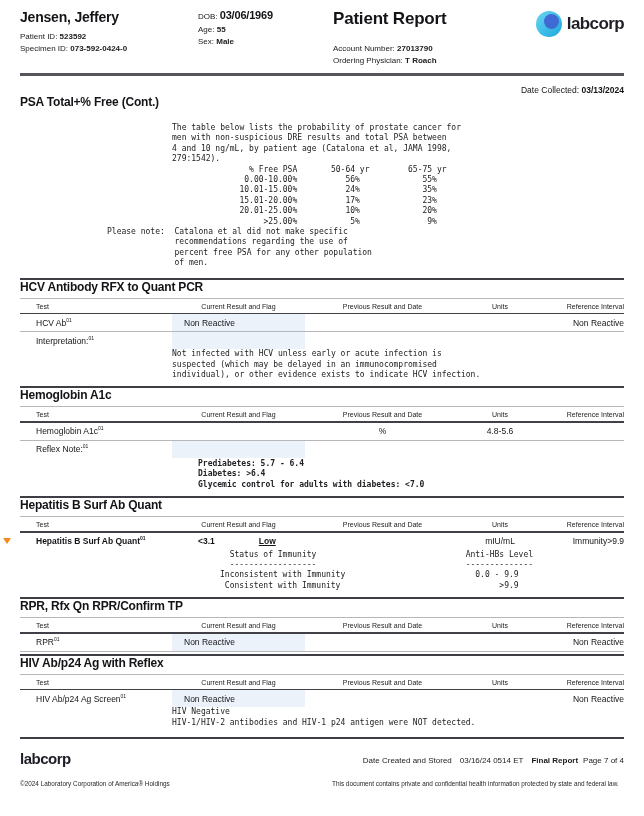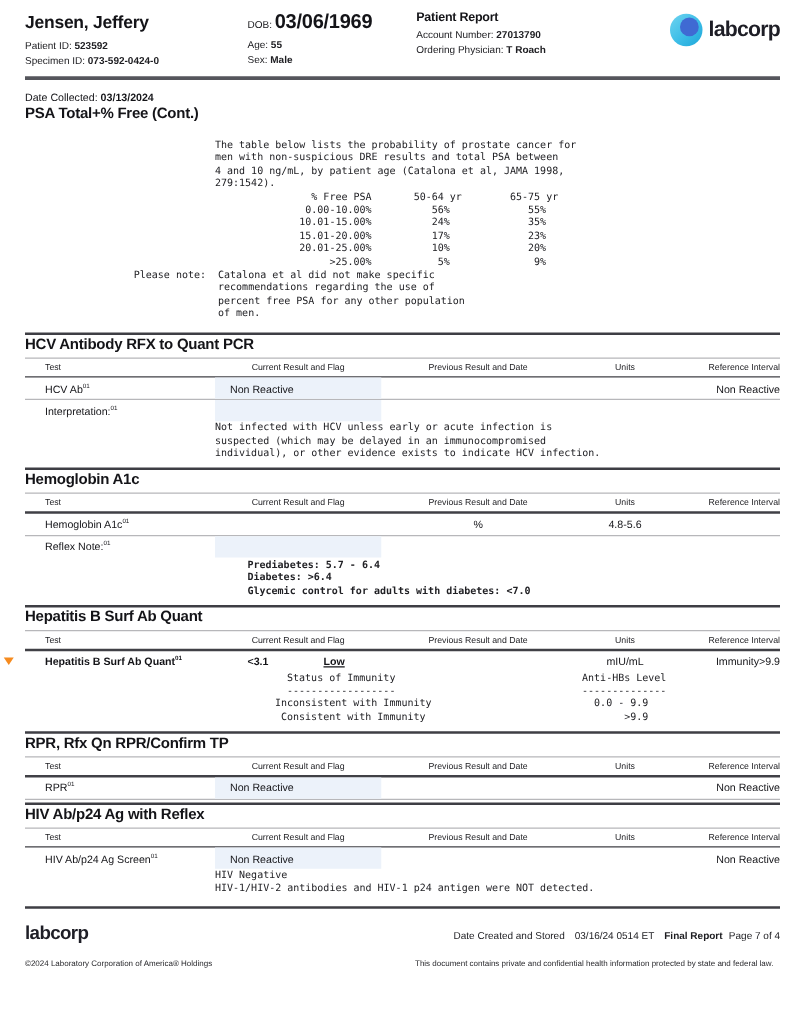--- a/index.html
+++ b/index.html
@@ -12,30 +12,30 @@
 
   
   .hdr { display:flex; padding:9px 20px 0 20px; align-items:flex-start; }
   .hdr-col1 { width:178px; }
   .hdr-col2 { width:135px; }
   .hdr-col3 { flex:1; }
   .patient-name { font-size:14px; font-weight:bold; letter-spacing:-0.2px; margin-bottom:6px; }
   .kv { font-size:8px; line-height:11.5px; color:#202024; }
   .kv b { font-weight:bold; }
   .dob-line { font-size:8px; margin-bottom:3px; }
-  .dob-line b { font-size:16px; font-weight:bold; letter-spacing:-0.2px; }
-  .report-title { font-size:10px; font-weight:bold; letter-spacing:-0.2px; margin-bottom:2px; }
+  .dob-line b { font-size:11px; font-weight:bold; letter-spacing:-0.2px; }
+  .report-title { font-size:17px; font-weight:bold; letter-spacing:-0.2px; margin-bottom:14px; }
   .logo { display:flex; align-items:center; gap:5px; margin-top:2px; }
   .logo-ball { width:26px; height:26px; border-radius:50%;
     background:linear-gradient(135deg,#6fd4f0 0%,#3cbde7 55%,#1ea6d8 100%); position:relative; }
   .logo-ball::after { content:""; position:absolute; width:15px; height:15px; border-radius:50%;
     background:#3f6ad3; top:2.5px; right:2.5px; }
   .logo-word { font-size:17px; font-weight:bold; color:#1e1e26; letter-spacing:-0.6px; }
   .hdr-rule { height:3px; background:#55565c; margin:7px 20px 0 20px; }
-  .date-collected { font-size:8.5px; padding:9px 20px 0 20px; }
+  .date-collected { text-align:right; font-size:8.5px; padding:9px 20px 0 20px; }
   .date-collected b { font-weight:bold; }
 
   
   .sec-title { font-size:12px; font-weight:bold; letter-spacing:-0.2px; margin:0 20px 4px 20px; }
   .rule-thin { height:1px; background:#b7b7ba; margin:0 20px; }
   .rule-med  { height:1.5px; background:#404046; margin:0 20px; }
   .rule-end  { height:2px; background:#3e3e44; margin:6px 20px 0 20px; }
 
   .t-head, .t-row { display:grid; grid-template-columns:152px 133px 155px 80px 84px; margin:0 20px; }
   .t-head { font-size:7px; color:#1c1c20; }

